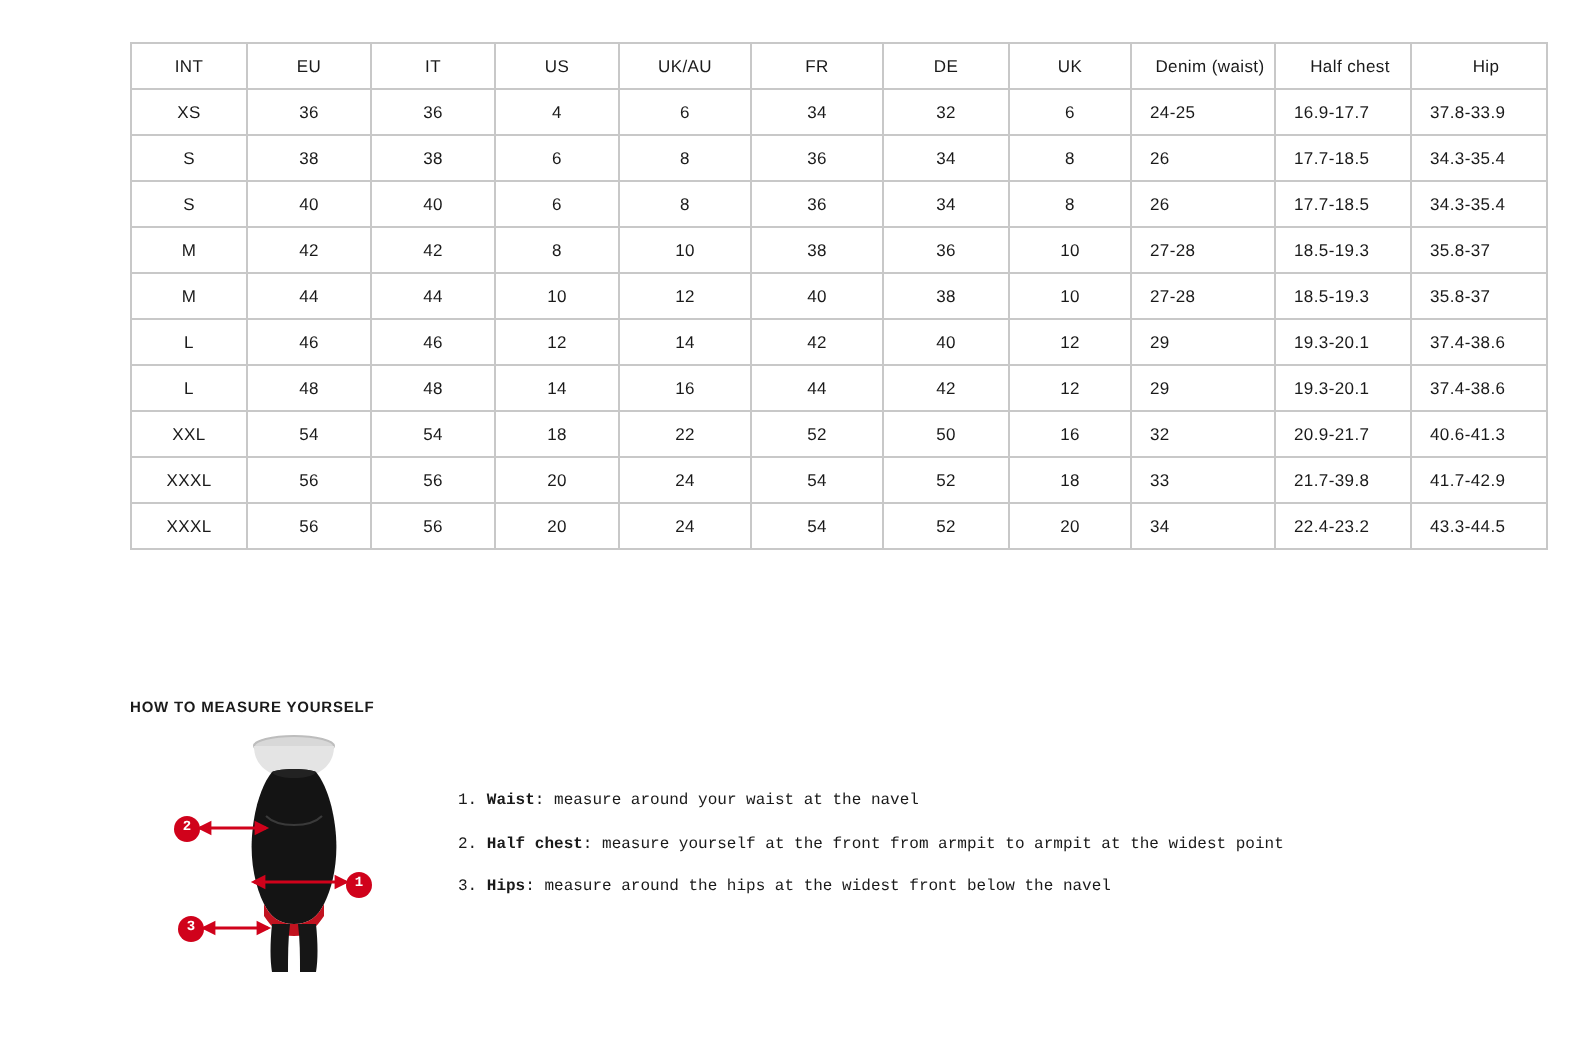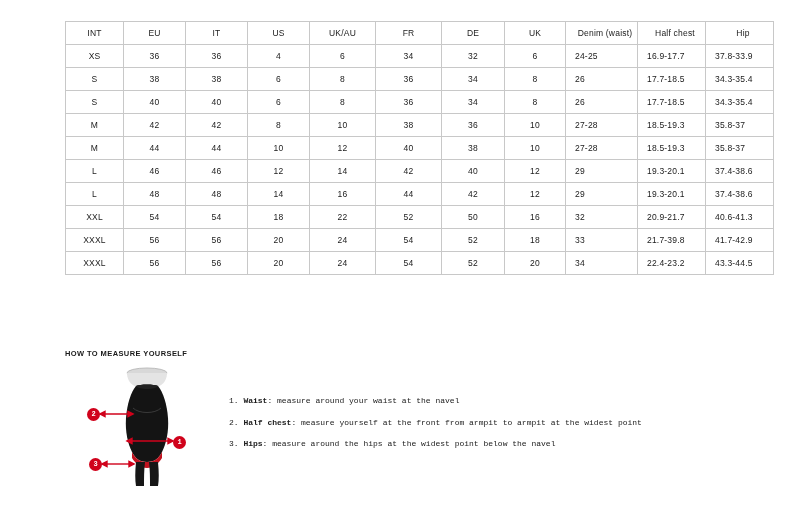--- a/index.html
+++ b/index.html
@@ -337,18 +337,18 @@
           </g>
         </svg>
         <div class="badge badge-1">1</div>
         <div class="badge badge-2">2</div>
         <div class="badge badge-3">3</div>
       </div>
 
       <div class="steps" id="steps-list">
           <div class="step"><span>1. </span><b>Waist</b><span>: measure around your waist at the navel</span></div>
           <div class="step"><span>2. </span><b>Half chest</b><span>: measure yourself at the front from armpit to armpit at the widest point</span></div>
-          <div class="step"><span>3. </span><b>Hips</b><span>: measure around the hips at the widest point below the navel</span></div>
+          <div class="step"><span>3. </span><b>Hips</b><span>: measure around the hips at the widest front below the navel</span></div>
         </div>
     </div>
   </div>
 
 </div>
 
 </body></html>

